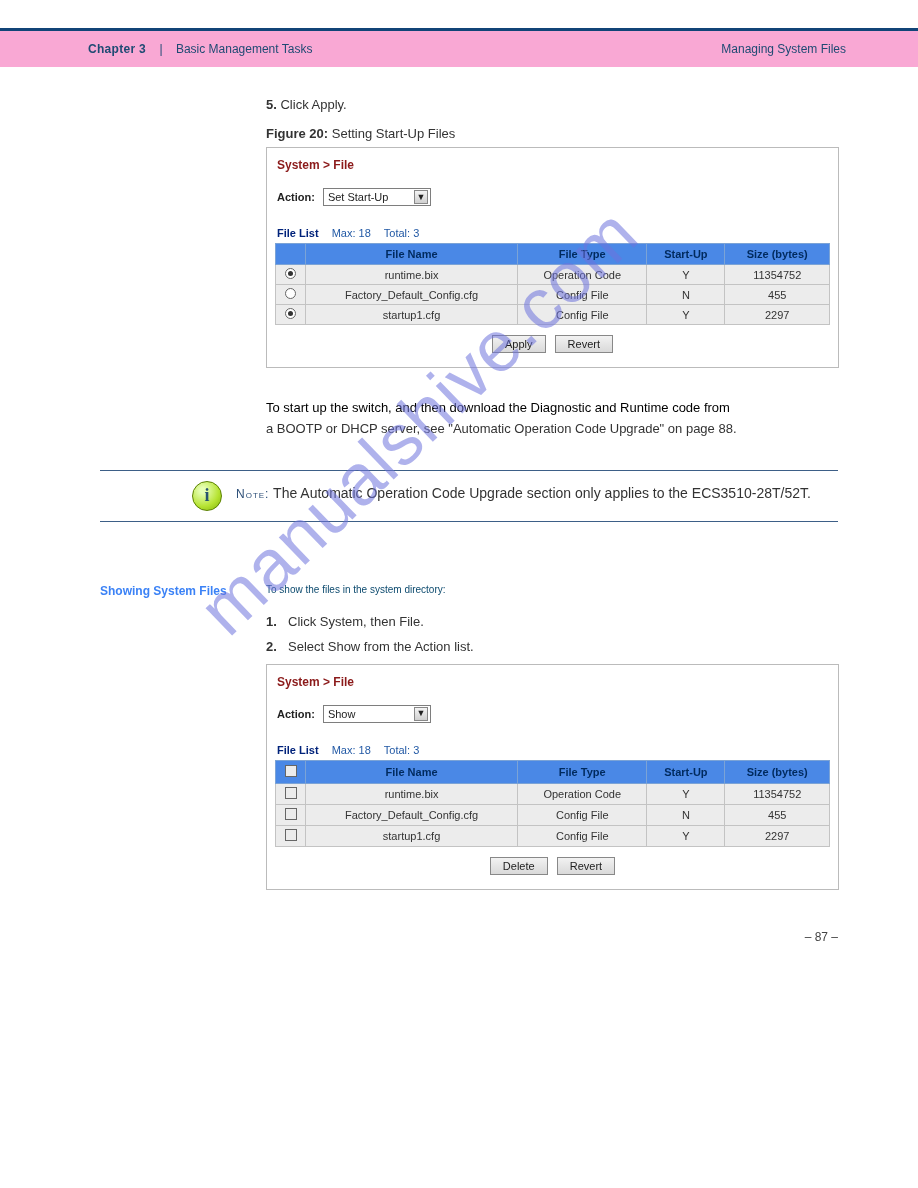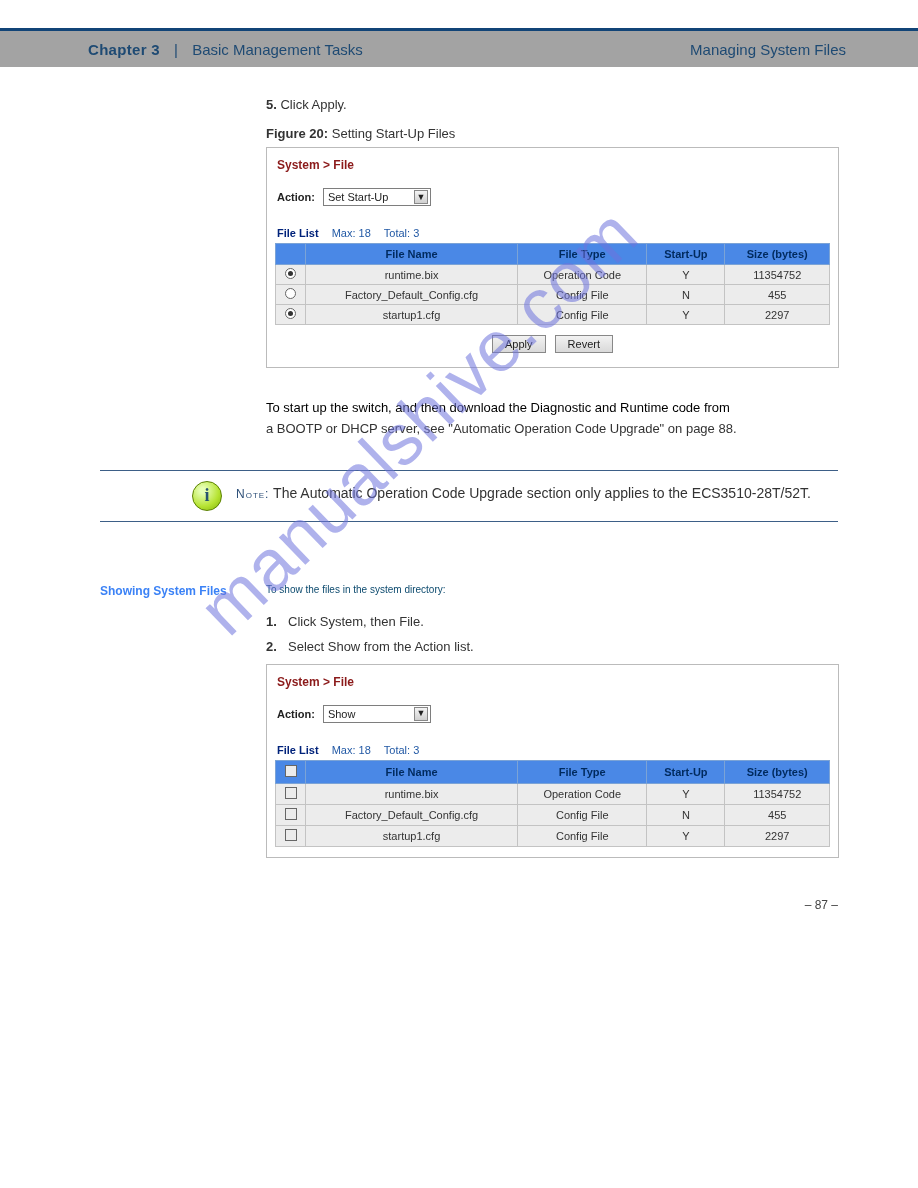--- a/index.html
+++ b/index.html
@@ -6,26 +6,26 @@
   body {
     font-family: Arial, Helvetica, sans-serif;
     background: #fff;
     width: 918px;
     margin: 0 auto;
     position: relative;
     padding-bottom: 60px;
   }
   .top-rule { height: 3px; background: #114477; margin-top: 28px; }
   .chapter-band {
-    background: #a3a3a3;
+    background: #f9a8d4;
     height: 36px;
     display: flex;
     align-items: center;
     padding: 0 72px 0 88px;
-    font-size: 15px;
+    font-size: 12px;
     color: #1e4a73;
     justify-content: space-between;
   }
   .chapter-left { font-weight: bold; letter-spacing: 0.3px; }
   .chapter-sep { color: #1e4a73; margin: 0 10px; }
   .content { padding: 0 80px 0 100px; }
   .body-text { font-size: 13px; color: #333; margin: 30px 0 14px 166px; }
   .figlabel {
     font-size: 13px;
     color: #333;
@@ -317,18 +317,22 @@
             </tr>
             <tr>
               <td class="sel"><span class="chk"></span></td>
               <td>startup1.cfg</td>
               <td>Config File</td>
               <td>Y</td>
               <td>2297</td>
             </tr>
           </tbody>
       </table>
+      <div class="btn-row">
+        <span class="btn">Delete</span>
+        <span class="btn">Revert</span>
+      </div>
     </div>
   </div>
 
 </div>
 
 <div class="pagenum">– 87 –</div>
 
 </body></html>

